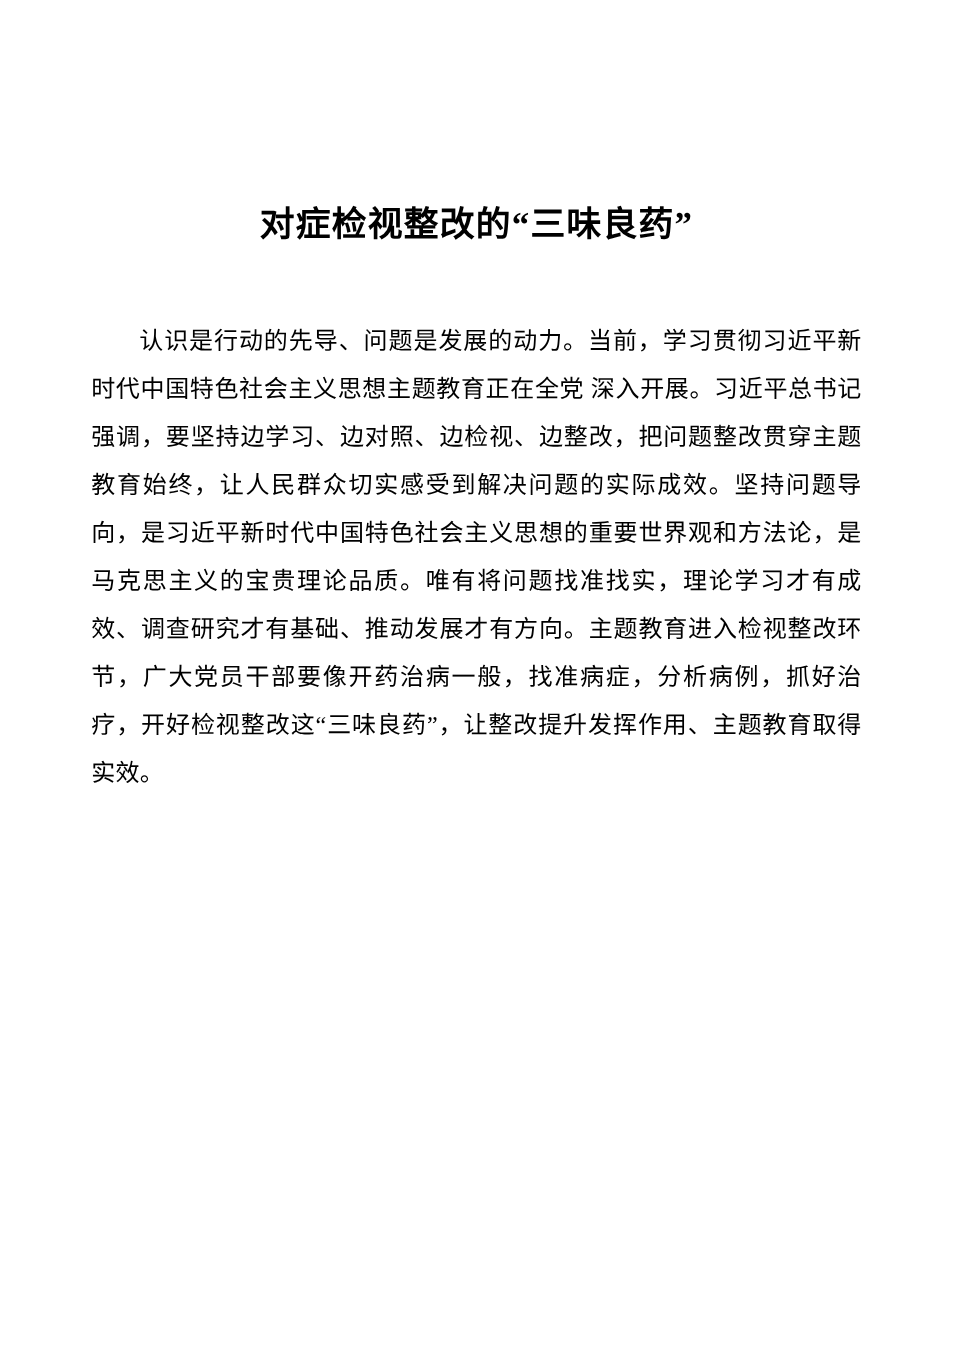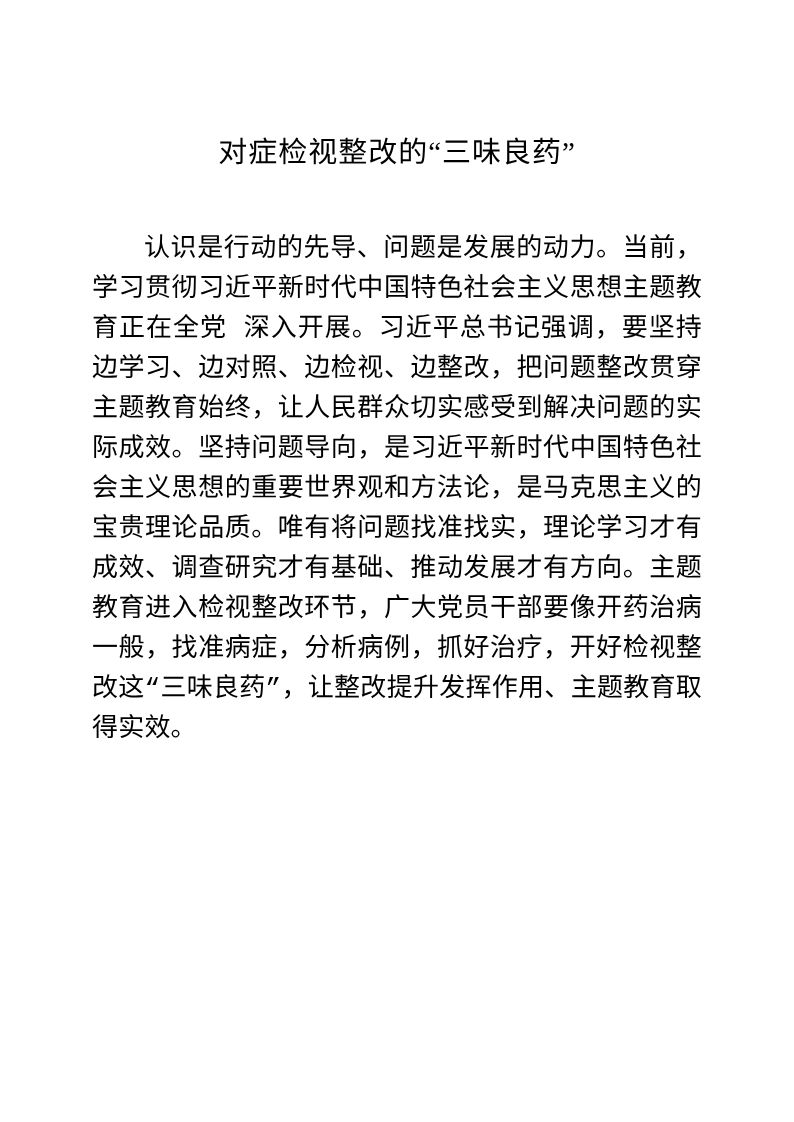--- a/index.html
+++ b/index.html
@@ -18,38 +18,38 @@
   }
   .page {
     width: 794px;
     height: 1122px;
     box-sizing: border-box;
     padding: 96px 76px 80px 76px;
     position: relative;
   }
   .doc-title {
     font-family: "Liberation Serif", "DejaVu Serif", serif;
-    font-weight: normal;
+    font-weight: bold;
     font-size: 29px;
     line-height: 1.4;
     text-align: center;
     letter-spacing: 1px;
-    margin: 36px 0 0 0;
+    margin: 72px 0 0 0;
   }
   .body-block {
     margin-top: 56px;
   }
   .para {
-    font-family: Liberation Mono, monospace;
-    font-size: 26px;
+    font-family: Liberation Serif, serif;
+    font-size: 20px;
     line-height: 40px;
     text-align: justify;
     text-justify: inter-ideograph;
     text-indent: 2em;
-    margin: 16px;
+    margin: 0;
     letter-spacing: 0.2px;
   }
   .para + .para {
     margin-top: 0;
   }
 </style>
 </head>
 <body>
 
 <div class="page">

